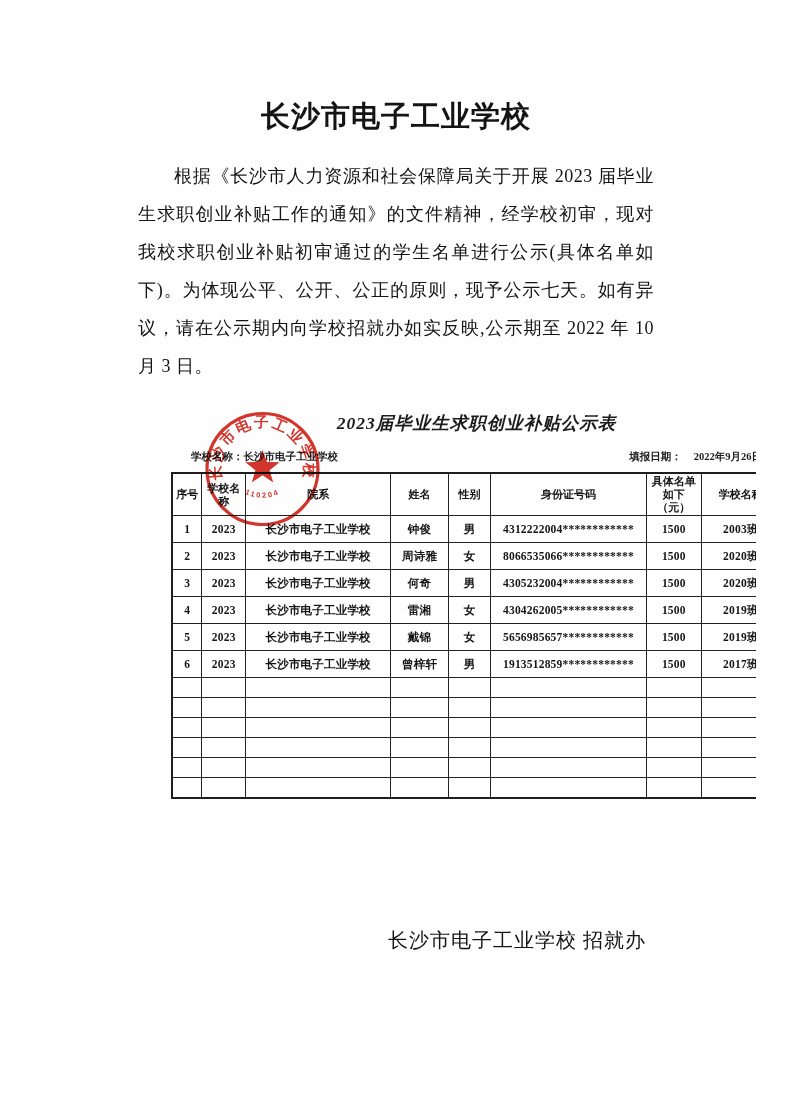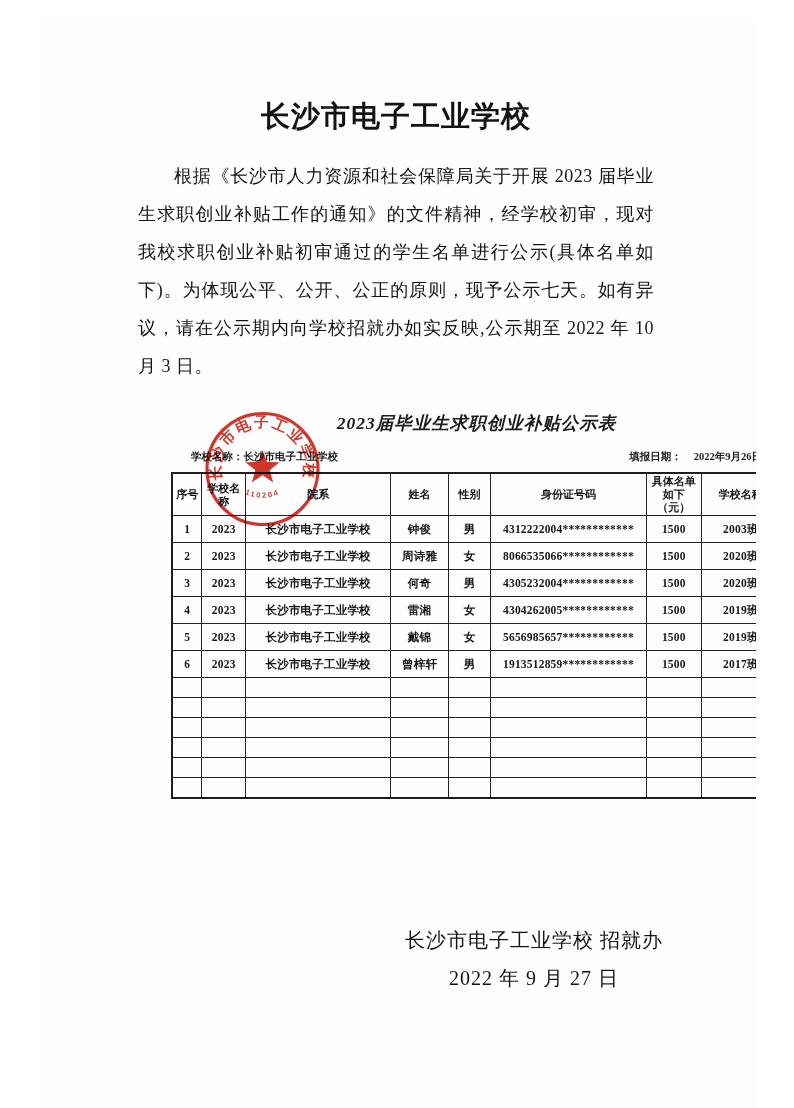--- a/index.html
+++ b/index.html
@@ -85,22 +85,22 @@
     width: 121px;
     height: 127px;
     mix-blend-mode: multiply;
     opacity: 0.92;
     pointer-events: none;
   }
   
   .signature {
     position: absolute;
     top: 903px;
-    right: 93px;
-    text-align: center;
+    right: 110px;
+    text-align: right;
     font-size: 20px;
     line-height: 38px;
     letter-spacing: 1px;
   }
 </style>
 </head>
 <body>
 
 <div class="page">
   <div class="content">
@@ -278,15 +278,14 @@
             <td>&nbsp;</td>
             <td>&nbsp;</td>
             <td>&nbsp;</td>
           </tr>
         </tbody>
     </table>
   </div>
 
   <div class="signature">
     <div>长沙市电子工业学校 招就办</div>
-    <div>2022 年 9 月 27 日</div>
   </div>
 </div>
 
 </body></html>

